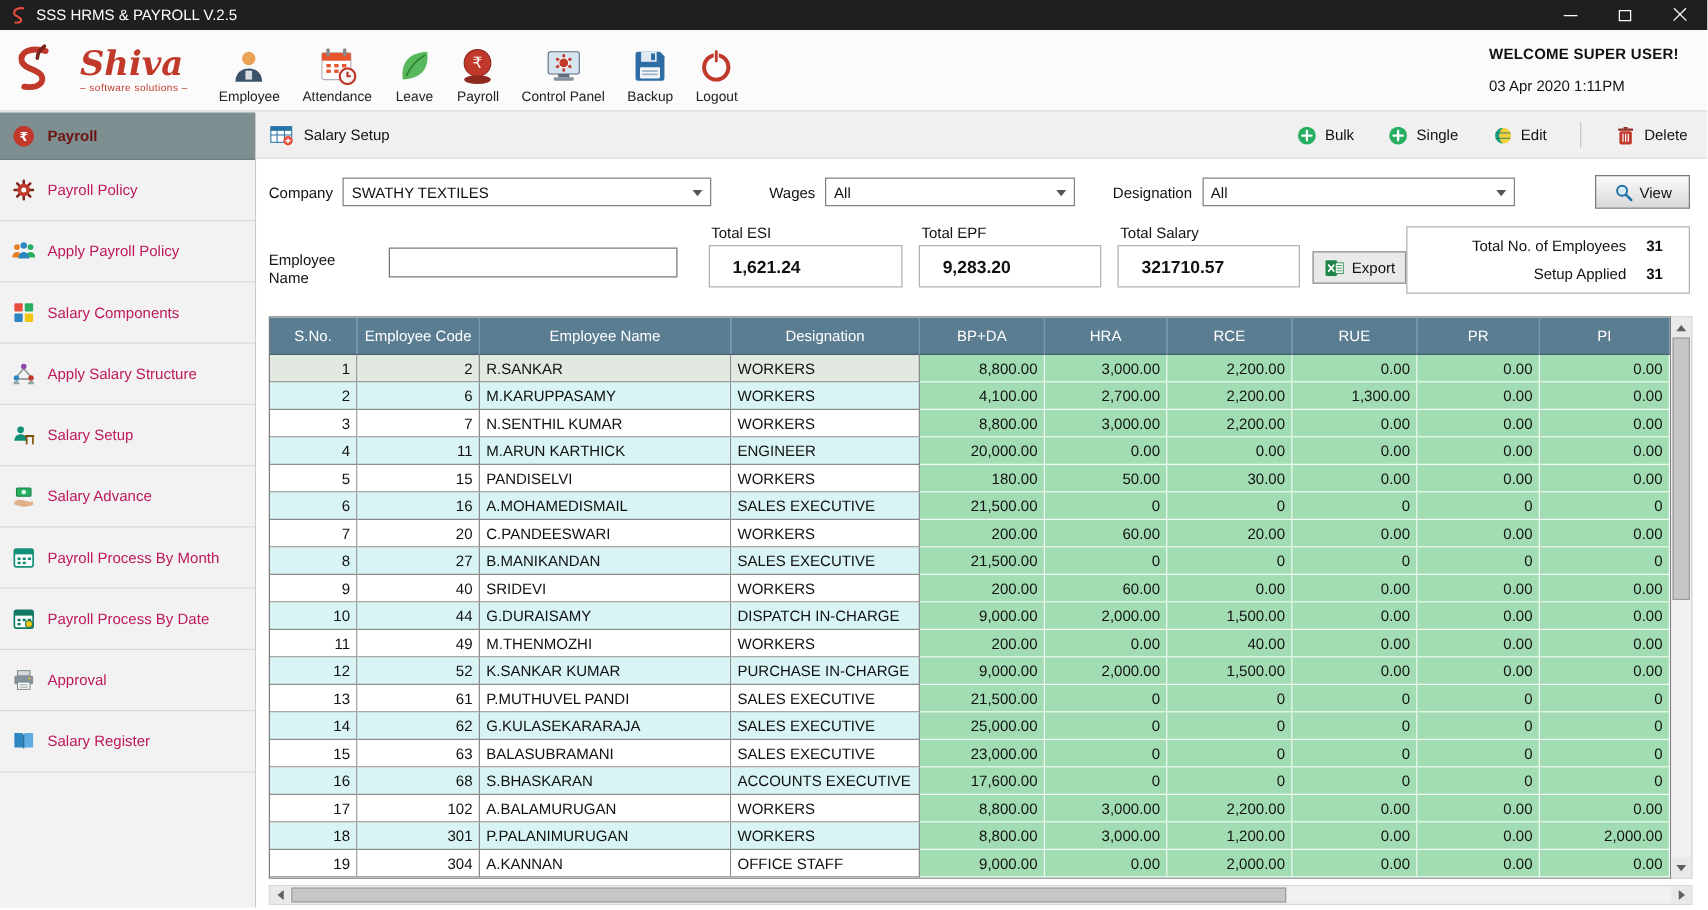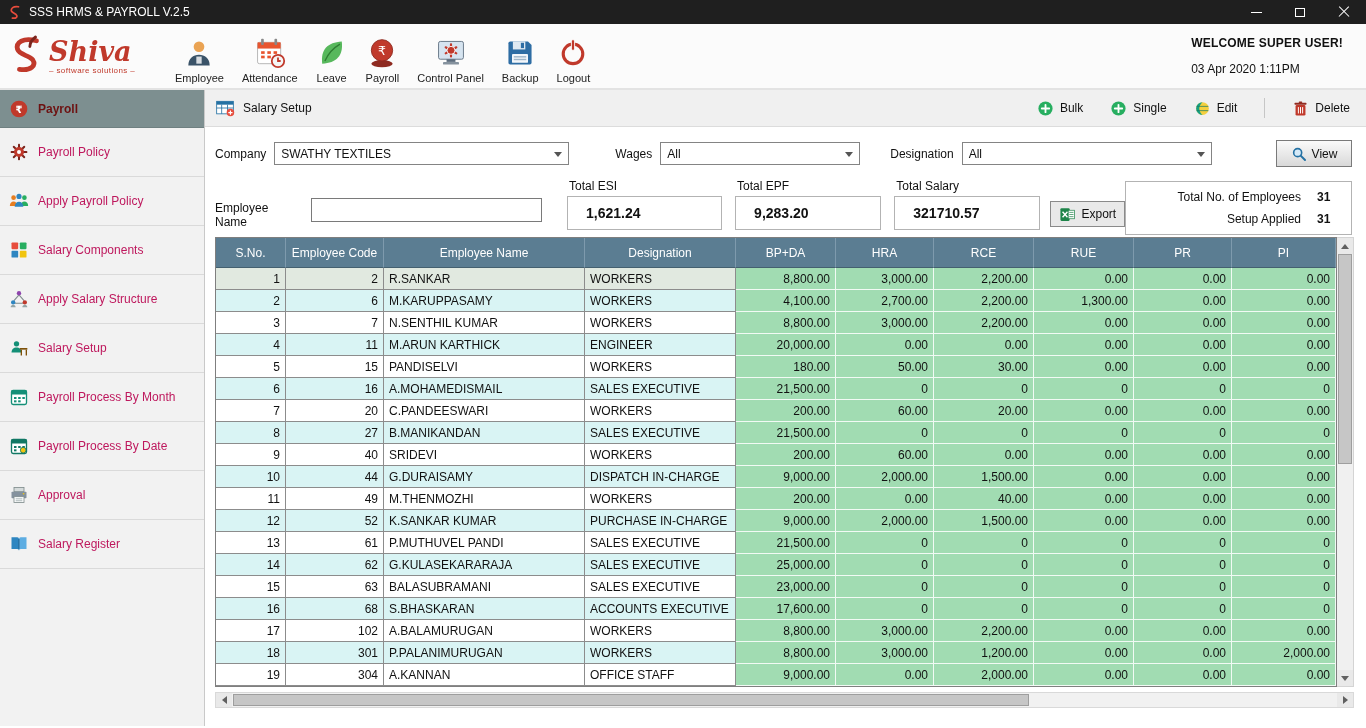--- a/index.html
+++ b/index.html
@@ -12,21 +12,21 @@
   .win-controls { margin-left:auto; display:flex; height:100%; }
   .win-btn { width:44px; height:100%; display:flex; align-items:center; justify-content:center; }
   .glyph-min { width:11px; height:1px; background:#fff; display:block; }
   .glyph-max { width:10px; height:9px; border:1px solid #fff; display:block; }
   .glyph-close { position:relative; width:12px; height:12px; display:block; }
   .glyph-close::before,.glyph-close::after { content:""; position:absolute; left:-1px; top:5px; width:14px; height:1.4px; background:#fff; }
   .glyph-close::before { transform:rotate(45deg); } .glyph-close::after { transform:rotate(-45deg); }
 
   
   .header { height:66px; background:#fbfbfb; border-bottom:2px solid #e3e3e3; display:flex; align-items:center; }
-  .brand { width:162px; display:flex; align-items:center; gap:3px; padding-left:8px; }
+  .brand { width:162px; display:flex; align-items:center; gap:18px; padding-left:8px; }
   .brand-text { display:flex; flex-direction:column; line-height:1; }
   .brand-name { font-family:"DejaVu Serif",serif; font-style:italic; font-weight:bold; font-size:27px; color:#c0392b; }
   .brand-tag { font-size:8px; color:#c0392b; letter-spacing:.4px; margin-top:2px; }
   .toolbar { display:flex; align-items:flex-start; margin-left:4px; padding-top:8px; }
   .tool-item { display:flex; flex-direction:column; align-items:center; gap:3px; padding:0 9px; font-size:11px; color:#222; cursor:default; }
   .tool-item svg { width:32px; height:32px; }
   .user-info { margin-left:auto; padding-right:23px; font-size:12px; line-height:2.2; text-align:left; }
   .user-info .welcome { font-weight:bold; letter-spacing:.2px; }
 
   
@@ -62,21 +62,21 @@
   .total-box { display:flex; flex-direction:column;justify-content:center; }
   .total-label { font-size:12px; margin-bottom:3px; padding-left:2px; }
   .total-value { height:34px; border:1px solid #b3b3b3; background:#fff; display:flex; align-items:center; padding-left:18px; font-size:14px; font-weight:bold; }
   .export-btn { margin-left:10px; margin-top:22px; height:26px; padding:0 8px; border:1px solid #8a8a8a; background:#e9e9e9; display:flex; align-items:center; gap:5px; font-size:12px; cursor:default; }
   .export-btn svg { width:17px; height:17px; }
   .emp-count-box { margin-left:auto; width:228px; border:1px solid #b3b3b3; background:#fff; margin-top:2px; padding:8px 12px; display:flex; flex-direction:column; gap:8px; }
   .emp-count-row { display:flex; justify-content:flex-end; align-items:center; gap:16px; font-size:12px; }
   .emp-count-num { font-weight:bold; width:22px; }
 
   
-  .table-zone { margin:0 12px 0 10px; height:450px; display:flex; }
+  .table-zone { margin:16px 12px 0 10px; height:450px; display:flex; }
   .grid-wrap { flex:1; border:1px solid #7f7f7f; overflow:hidden; min-width:0; }
   table { border-collapse:separate; border-spacing:0; table-layout:fixed; width:100%; }
   th { background:#5b7d92; color:#fff; font-weight:normal; height:30px; font-size:12px; text-align:center; border-right:1px solid #7e9aad; border-bottom:1px solid #44606f; overflow:hidden; white-space:nowrap; }
   td { height:22px; font-size:12px; background:#fff; border-right:1px solid #8c8c8c; border-bottom:1px solid #8c8c8c; padding:0 5px; white-space:nowrap; overflow:hidden; }
   th:nth-child(1),td:nth-child(1){ width:70px; }
   th:nth-child(2),td:nth-child(2){ width:98px; }
   th:nth-child(3),td:nth-child(3){ width:201px; }
   th:nth-child(4),td:nth-child(4){ width:151px; }
   th:nth-child(5),td:nth-child(5){ width:100px; }
   th:nth-child(6),td:nth-child(6){ width:98px; }
@@ -304,20 +304,30 @@
             <rect x="13" y="12" width="9" height="2" fill="#7e5109"></rect>
             <rect x="14" y="14" width="1.6" height="7" fill="#7e5109"></rect>
             <rect x="20" y="14" width="1.6" height="7" fill="#7e5109"></rect>
           </svg>
         </span>
     <span>Salary Setup</span>
       </div>
       <div class="side-item">
     <span style="display:flex">
           <svg viewBox="0 0 24 24">
+            <rect x="5" y="4" width="14" height="8" rx="1" fill="#27ae60" stroke="#1e8449"></rect>
+            <circle cx="12" cy="8" r="2.3" fill="#d5f5e3"></circle>
+            <path d="M3 17c3-2 6-2 9-1l5 1c2 .5 4 0 4 0v3c-3 2-8 2.5-12 1.5L3 20z" fill="#e0b088"></path>
+          </svg>
+        </span>
+    <span>Salary Advance</span>
+      </div>
+      <div class="side-item">
+    <span style="display:flex">
+          <svg viewBox="0 0 24 24">
             <rect x="3" y="4" width="18" height="17" rx="2" fill="#fff" stroke="#148f77" stroke-width="1.6"></rect>
             <rect x="3" y="4" width="18" height="5" fill="#148f77"></rect>
             <g fill="#148f77">
               <rect x="6" y="12" width="3" height="2.4"></rect>
               <rect x="11" y="12" width="3" height="2.4"></rect>
               <rect x="16" y="12" width="3" height="2.4"></rect>
               <rect x="6" y="16" width="3" height="2.4"></rect>
               <rect x="11" y="16" width="3" height="2.4"></rect>
             </g>
           </svg>

